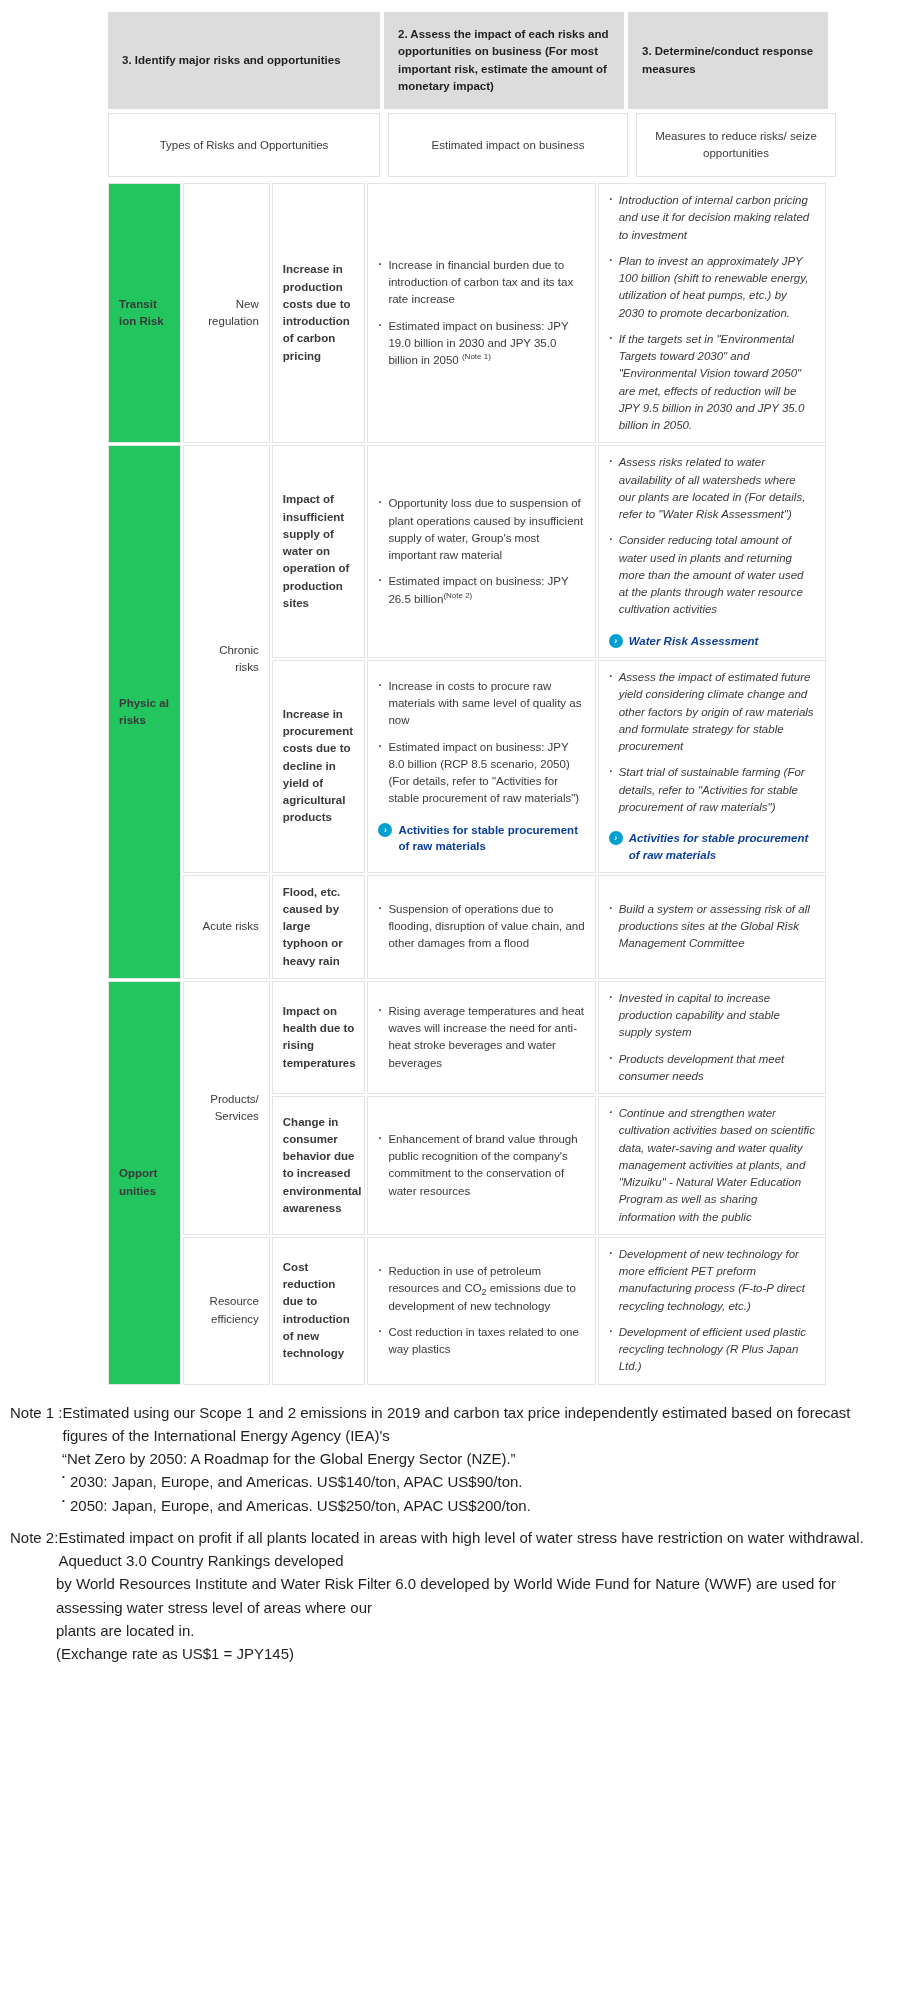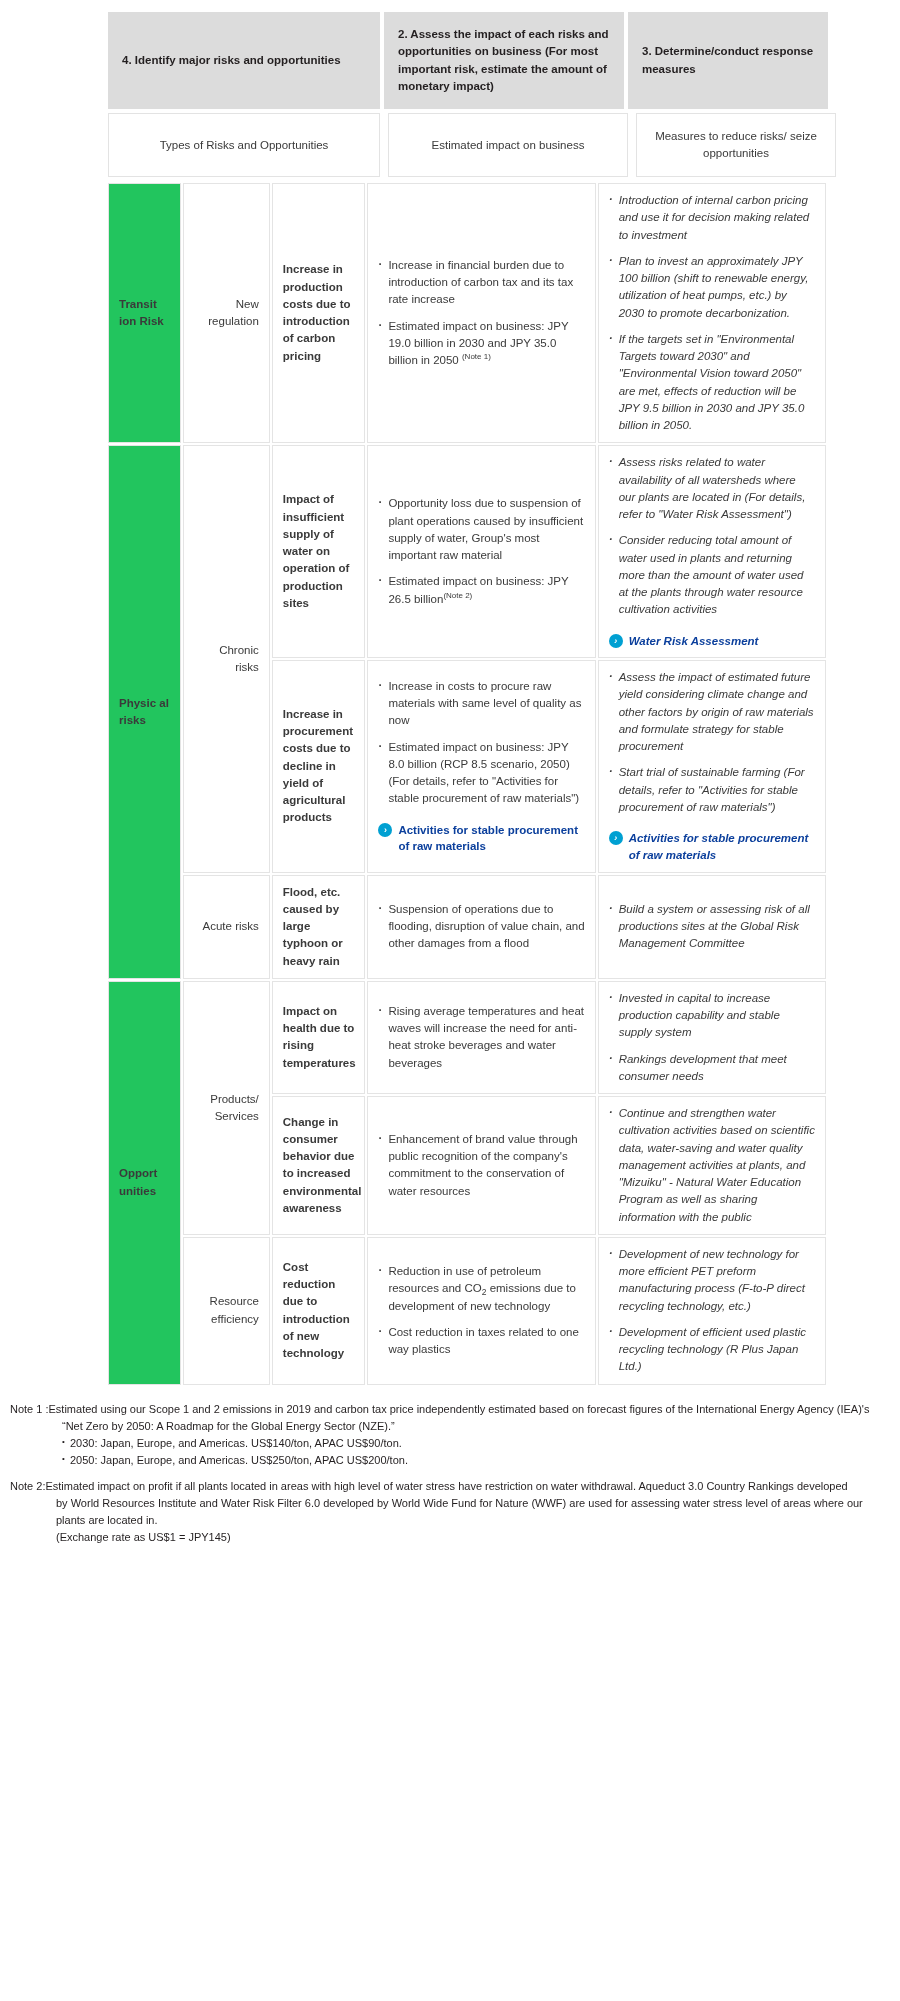--- a/index.html
+++ b/index.html
@@ -167,21 +167,21 @@
     color: #0b3f9c;
     font-weight: bold;
     font-size: 11.5px;
     line-height: 1.45;
   }
 
   
   .notes {
     margin: 14px 0 10px 10px;
     width: 880px;
-    font-size: 11px;
+    font-size: 15px;
     line-height: 1.55;
     color: #231f20;
   }
   .note-block { margin-bottom: 9px; }
   .note-row { display: flex; }
   .note-label { flex: 0 0 auto; white-space: nowrap; }
   .note-body { flex: 1 1 auto; }
   .note-indent { padding-left: 52px; }
   .note-indent2 { padding-left: 46px; }
   .note-dot { padding-left: 60px; position: relative; }
@@ -193,21 +193,21 @@
     top: 1px;
   }
 </style>
 </head>
 <body>
 
 <div class="page">
 
   <div class="steps-row">
     <div class="step step-1">
-      <span>4. Identify major risks and opportunities</span>
+      <span>3. Identify major risks and opportunities</span>
     </div>
     <div class="step step-2">
       <span>2. Assess the impact of each risks and opportunities on business (For most important risk, estimate the amount of monetary impact)</span>
     </div>
     <div class="step step-3">
       <span>3. Determine/conduct response measures</span>
     </div>
   </div>
 
   <div class="subhead-row">
@@ -313,21 +313,21 @@
       <td class="subcat" rowspan="2">Products/ Services</td>
       <td class="risktype">Impact on health due to rising temperatures</td>
       <td class="impact">
         <ul class="bul">
           <li>Rising average temperatures and heat waves will increase the need for anti-heat stroke beverages and water beverages</li>
         </ul>
       </td>
       <td class="measures">
         <ul class="bul">
           <li>Invested in capital to increase production capability and stable supply system</li>
-          <li>Rankings development that meet consumer needs</li>
+          <li>Products development that meet consumer needs</li>
         </ul>
       </td>
     </tr>
 
     <tr>
       <td class="risktype">Change in consumer behavior due to increased environmental awareness</td>
       <td class="impact">
         <ul class="bul">
           <li>Enhancement of brand value through public recognition of the company's commitment to the conservation of water resources</li>
         </ul>

